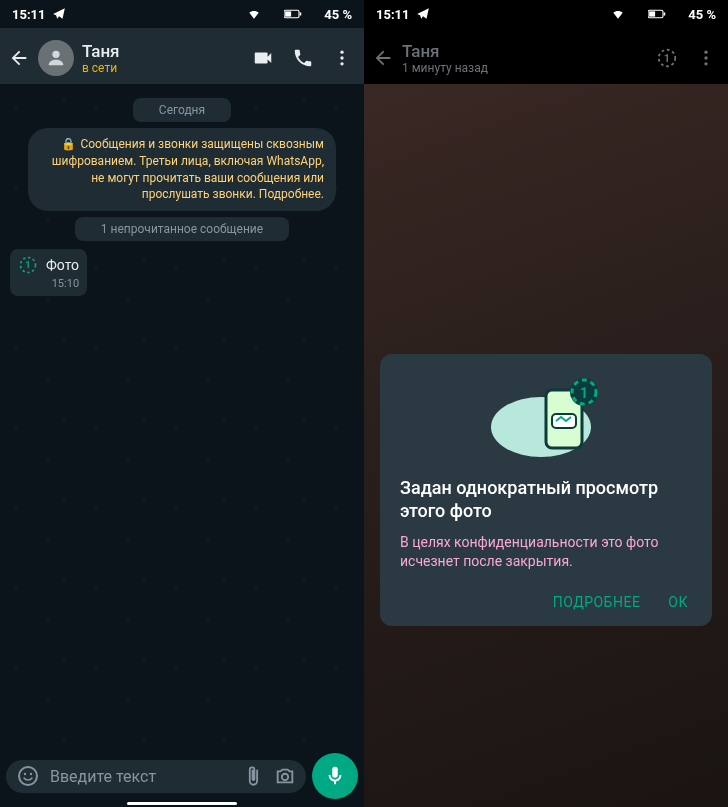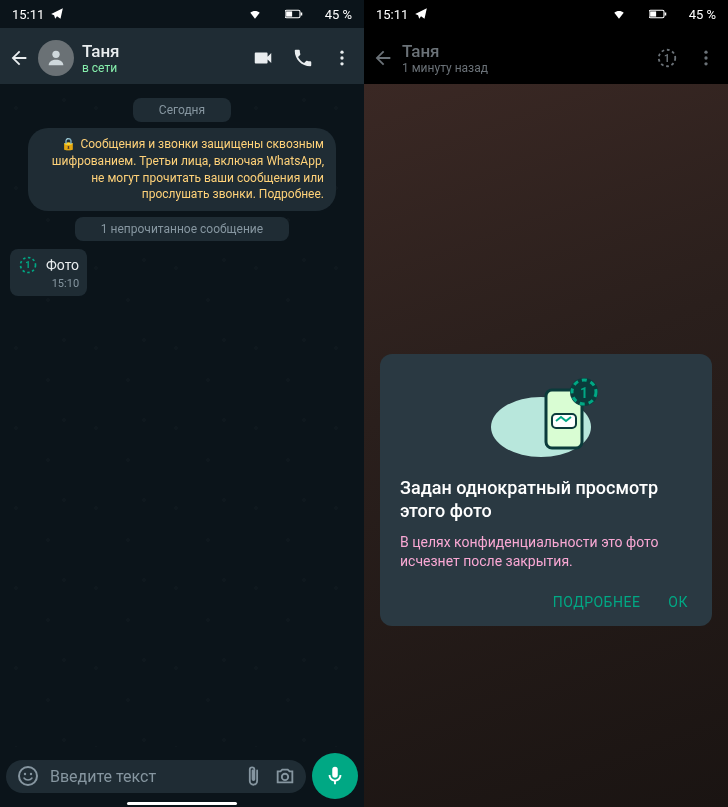--- a/index.html
+++ b/index.html
@@ -1,31 +1,31 @@
 <!DOCTYPE html>
 <html><head>
 <meta charset="utf-8">
 <style>
 *{margin:0;padding:0;box-sizing:border-box;font-family:Roboto,Arial,sans-serif}
 body{background:#000;display:flex;width:728px;height:807px}
 .screen{width:364px;height:807px;position:relative;overflow:hidden}
 .left{background:#0b141a}
 .right{background:#000}
-.statusbar{height:28px;display:flex;justify-content:space-between;align-items:center;padding:0 12px;color:#fff;font-size:13px;font-weight:400}
+.statusbar{height:28px;display:flex;justify-content:space-between;align-items:center;padding:0 12px;color:#fff;font-size:13px;font-weight:700}
 .statusbar .sb-left{display:flex;align-items:center;gap:6px}
 .statusbar .sb-right{display:flex;align-items:center;gap:22px}
 .header{height:60px;display:flex;align-items:center;padding:0 8px;gap:8px}
 .left .header{background:#1f2c34}
 .right .header{background:#000}
 .avatar{width:36px;height:36px;border-radius:50%;background:#6a7175;display:flex;align-items:center;justify-content:center}
 .avatar svg{width:22px;height:22px}
 .contact-info{flex:1;min-width:0}
 .contact-name{color:#e9edef;font-size:17px;font-weight:500;line-height:1.2}
 .right .contact-name{color:#6b7278}
-.contact-status{color:#86efac;font-size:12px}
+.contact-status{color:#eab308;font-size:12px}
 .right .contact-status{color:#6b7278}
 .header-actions{display:flex;align-items:center;gap:18px;padding-right:4px}
 .icon-btn{color:#e9edef;display:flex;align-items:center;justify-content:center}
 .right .icon-btn{color:#6b7278}
 .chat-body{position:absolute;top:84px;bottom:60px;left:0;right:0;padding:8px 10px;background:#0b141a;background-image:radial-gradient(circle at 20% 30%,rgba(255,255,255,.015) 2px,transparent 2px),radial-gradient(circle at 60% 70%,rgba(255,255,255,.015) 2px,transparent 2px),radial-gradient(circle at 80% 20%,rgba(255,255,255,.015) 2px,transparent 2px);background-size:80px 80px}
 .date-pill,.unread-pill{background:#1f2c34;color:#8696a0;font-size:12px;padding:5px 26px;border-radius:8px;margin:6px auto;width:fit-content}
 .enc-box{background:#1f2c34;color:#ffd279;font-size:12px;padding:8px 12px;border-radius:20px;margin:6px 18px;text-align:right;line-height:1.4}
 .enc-lock{display:inline-block;margin-right:4px}
 .bubble{background:#1f2c34;border-radius:8px;padding:6px 8px;margin:8px 0;width:fit-content;max-width:80%}
 .bubble-row{display:flex;align-items:center;gap:8px;color:#e9edef;font-size:14px}

